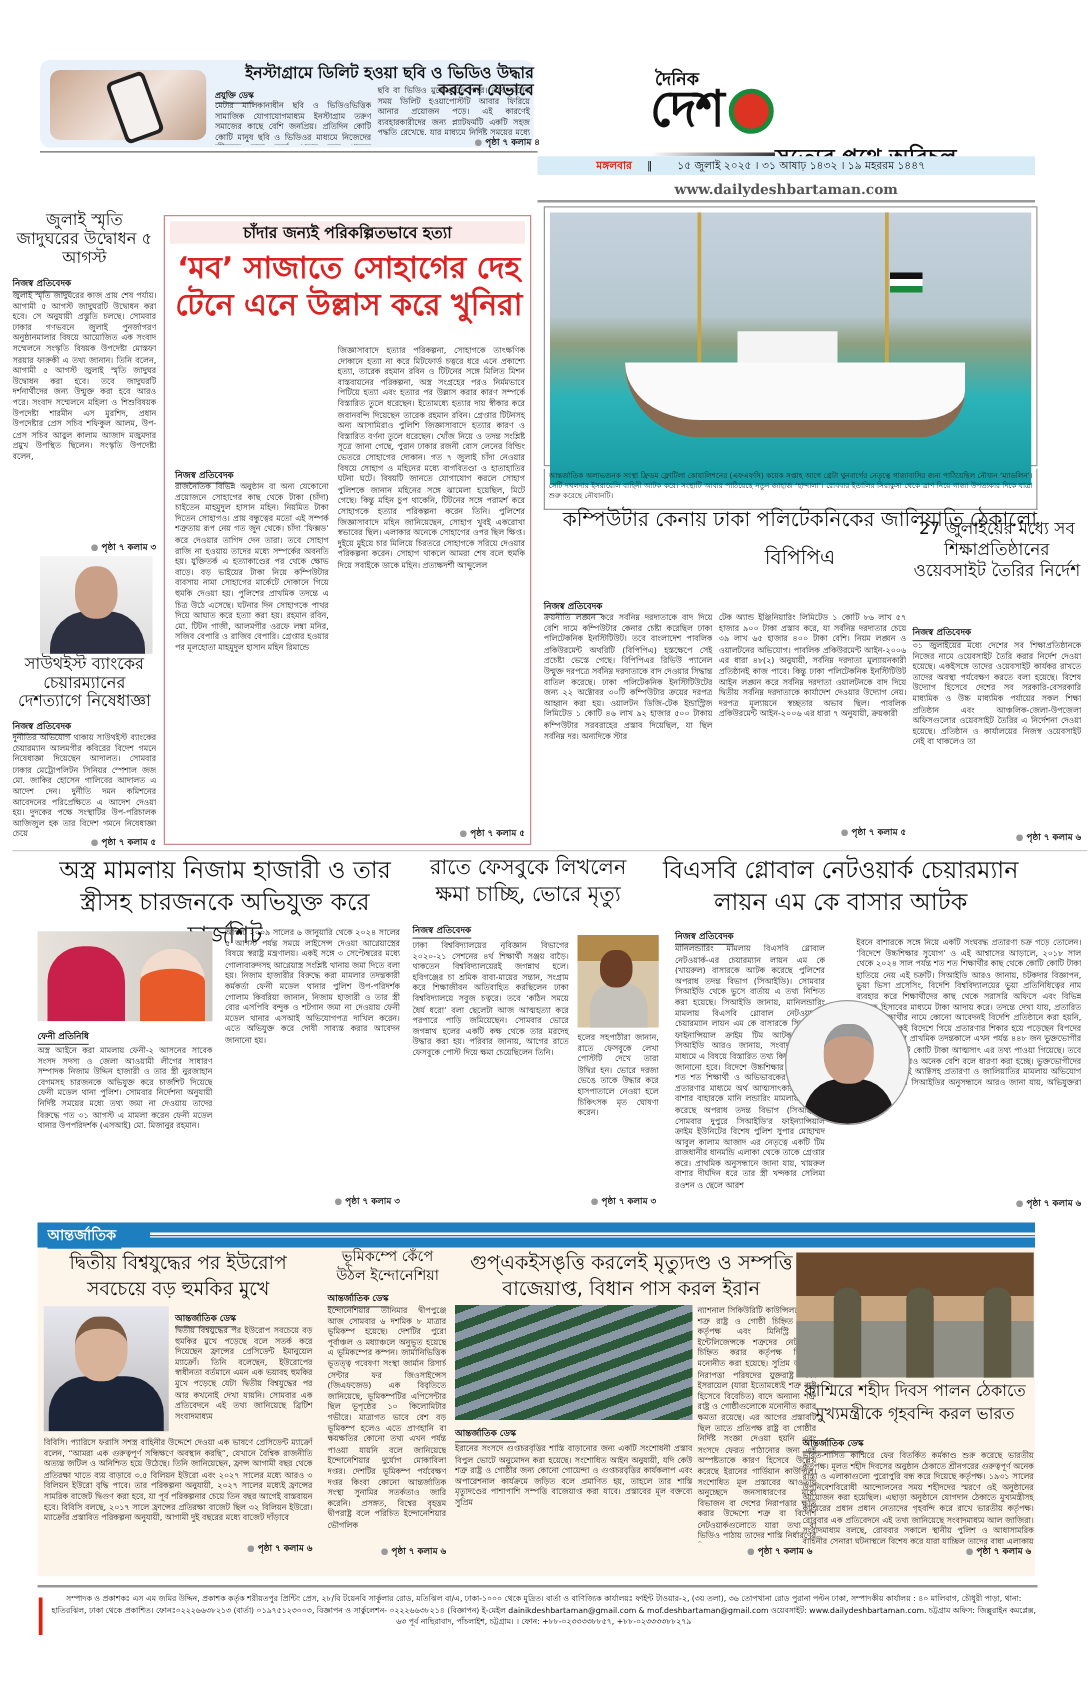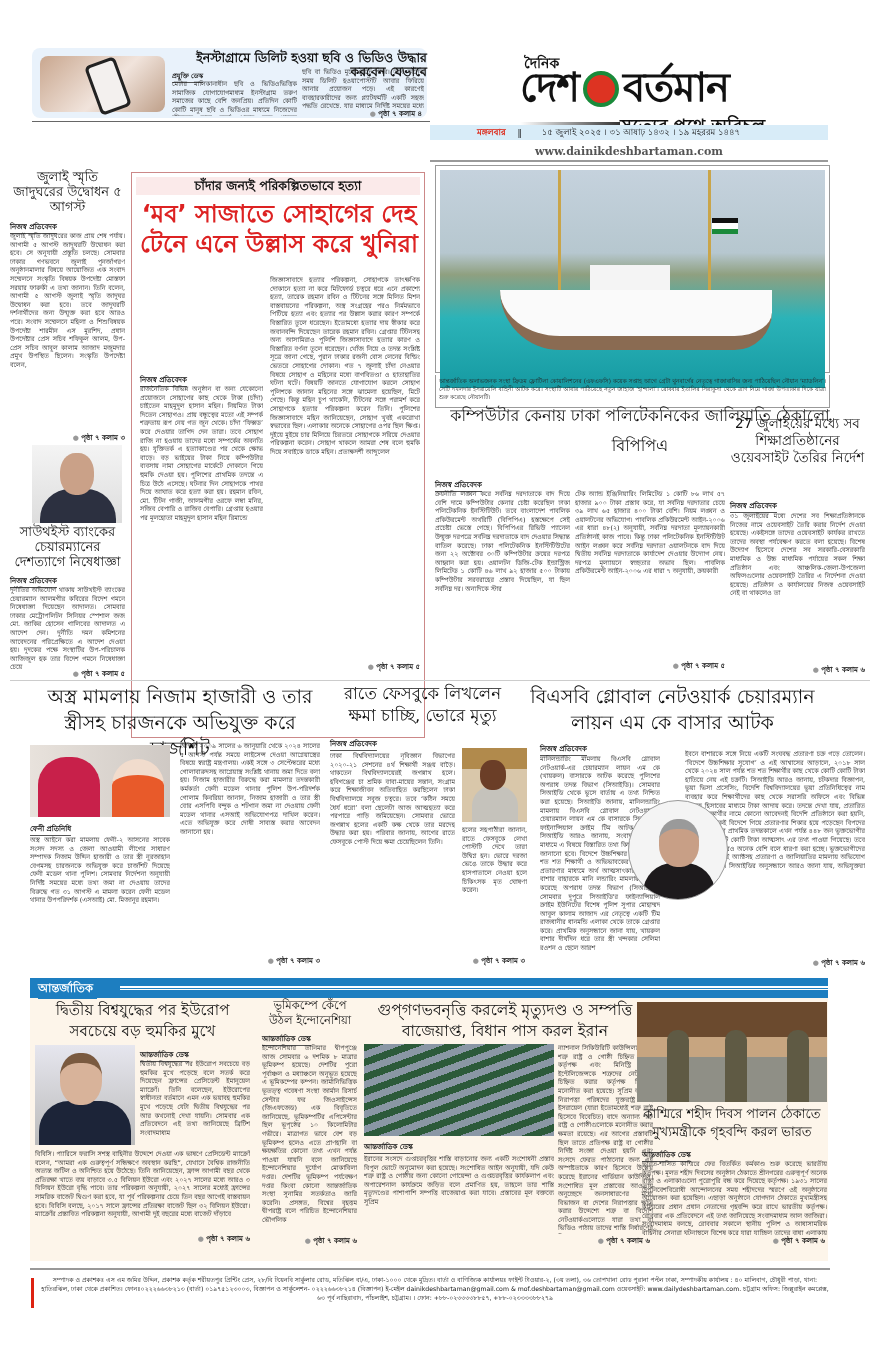--- a/index.html
+++ b/index.html
@@ -13,21 +13,21 @@
 .img{background:#9aa;overflow:hidden}
 
 #promo{left:32px;top:48px;width:395px;height:70px;background:#e9f2fb;border-radius:8px}
 #promo-img{left:8px;top:8px;width:125px;height:56px;border-radius:8px;background:linear-gradient(135deg,#c9a78f,#f1e4dc 55%,#bfa08a)}
 #promo-phone{left:52px;top:4px;width:32px;height:52px;background:#222;border-radius:5px;transform:rotate(-20deg)}
 #promo-phone::after{content:"";position:absolute;left:3px;top:3px;right:3px;bottom:3px;background:#f3f0ee;border-radius:3px}
 #promo-title{left:140px;top:3px;width:255px;font-size:12.5px;font-weight:bold;text-align:right}
 #promo-by{left:140px;top:20px;font-size:6.5px;font-weight:bold}
 #promo-c1{left:140px;top:32px;width:125px;height:36px}
 #promo-c2{left:270px;top:20px;width:122px;height:40px}
-#promo-jump{left:290px;top:60px;width:100px}
+#promo-jump{left:300px;top:60px;width:100px}
 
 #mh-dainik{left:524px;top:52px;font-size:14px;font-weight:bold}
 #mh-logo{left:520px;top:62px;width:300px;height:54px;font-size:40px;font-weight:900;letter-spacing:-1px;display:flex;align-items:center;font-family:"DejaVu Sans",sans-serif}
 #mh-emblem{width:36px;height:36px;border-radius:50%;border:4px solid #1a8a3a;background:#d32;margin:0 4px;display:inline-block}
 #mh-tag{left:620px;top:112px;font-size:18px;font-weight:bold}
 #mh-rule{left:520px;top:122px;width:100px;height:3px;background:linear-gradient(90deg,#fff,#333)}
 #mh-date{left:430px;top:125px;width:398px;height:15px;background:#d8ecf8;font-size:8.5px;display:flex;align-items:center;font-family:"DejaVu Sans",sans-serif}
 #mh-day{color:#d21;font-weight:bold;margin-left:47px;margin-right:12px}
 #mh-sep{margin-right:20px}
 #mh-web{left:430px;top:145px;width:398px;text-align:center;font-size:11px;font-weight:bold;color:#555}
@@ -39,21 +39,21 @@
 #julai-body{left:10px;top:232px;width:115px;height:200px}
 #julai-jump{left:10px;top:432px;width:115px}
 #sw-img{left:32px;top:445px;width:90px;height:78px;background:linear-gradient(#f4f4f4,#ddd)}
 #sw-face{left:28px;top:8px;width:34px;height:42px;border-radius:45%;background:#caa188}
 #sw-suit{left:8px;top:44px;width:76px;height:36px;border-radius:30px 30px 0 0;background:#2c3040}
 #sw-h{left:10px;top:525px;width:115px;font-size:13px}
 #sw-by{left:10px;top:572px}
 #sw-body{left:10px;top:586px;width:115px;height:100px}
 #sw-jump{left:10px;top:668px;width:115px}
 
-#lead{left:131px;top:172px;width:294px;height:566px;border:1px solid #c88}
+#lead{left:131px;top:172px;width:294px;height:504px;border:1px solid #c88}
 #lead-kicker{left:4px;top:4px;width:284px;height:18px;background:#fbeaea;font-size:12.5px;font-weight:bold;text-align:center;line-height:18px}
 #lead-title{left:0;top:26px;width:294px;font-size:24px;color:#d22;font-weight:bold;line-height:30px}
 #lead-quote{left:8px;top:103px;width:123px;height:88px;background:#eef5ea;border:2px solid #888;font-size:8.3px;line-height:11px;padding:2px}
 #lead-by{left:8px;top:198px}
 #lead-c1{left:8px;top:212px;width:123px;height:274px}
 #lead-c2{left:138px;top:103px;width:150px;height:385px}
 #lead-jump{left:138px;top:488px;width:150px}
 
 #ship-box{left:435px;top:165px;width:395px;height:208px;border:1px solid #999}
 #ship-img{left:4px;top:4px;width:385px;height:218px;background:linear-gradient(#c5d2dd 0%,#b6c7cf 38%,#8fa080 48%,#2bb3b8 68%,#169aa2 100%)}
@@ -147,30 +147,29 @@
   <div id="promo-c1" class="abs body-text">মেটার মালিকানাধীন ছবি ও ভিডিওভিত্তিক সামাজিক যোগাযোগমাধ্যম ইনস্টাগ্রাম তরুণ সমাজের কাছে বেশি জনপ্রিয়। প্রতিদিন কোটি কোটি মানুষ ছবি ও ভিডিওর মাধ্যমে নিজেদের জীবনের নানা মুহূর্ত শেয়ার করে থাকেন ইনস্টাগ্রামে। তবে কখনো ভুল করে অথবা ইচ্ছাকৃতভাবে ইনস্টাগ্রামে পোস্ট করা কোনো</div>
   <div id="promo-c2" class="abs body-text">ছবি বা ভিডিও মুছে যেতে পারে। তবে অনেক সময় ডিলিট হওয়াপোস্টটি আবার ফিরিয়ে আনার প্রয়োজন পড়ে। এই কারণেই ব্যবহারকারীদের জন্য প্ল্যাটফর্মটি একটি সহজ পদ্ধতি রেখেছে, যার মাধ্যমে নির্দিষ্ট সময়ের মধ্যে ছবি ও ভিডিও ফেরত পাওয়া সম্ভব। ডিলিট করা ছবি, ভিডিও বা রিল সঙ্গে সঙ্গে ইনস্টাগ্রাম থেকে সরিয়ে দেওয়া হয় না।</div>
   <div id="promo-jump" class="abs jump">পৃষ্ঠা ৭ কলাম ৪</div>
 </div>
 <div id="top-line" class="abs"></div>
 
 <div id="mh-dainik" class="abs">দৈনিক</div>
 <div id="mh-logo" class="abs">
   <span>দেশ</span>
   <span id="mh-emblem"></span>
-  <span>বর্তমান</span>
 </div>
 <div id="mh-rule" class="abs"></div>
 <div id="mh-tag" class="abs">সত্যের পথে অবিচল</div>
 <div id="mh-date" class="abs">
   <span id="mh-day">মঙ্গলবার</span>
   <span id="mh-sep">‖</span>
   <span>১৫ জুলাই ২০২৫ । ৩১ আষাঢ় ১৪৩২ । ১৯ মহররম ১৪৪৭</span>
 </div>
-<div id="mh-web" class="abs">www.dainikdeshbartaman.com</div>
+<div id="mh-web" class="abs">www.dailydeshbartaman.com</div>
 <div id="mh-line" class="abs"></div>
 
 <div id="julai-h" class="abs hd">জুলাই স্মৃতি জাদুঘরের উদ্বোধন ৫ আগস্ট</div>
 <div id="julai-by" class="abs byline">নিজস্ব প্রতিবেদক</div>
 <div id="julai-body" class="abs body-text">জুলাই স্মৃতি জাদুঘরের কাজ প্রায় শেষ পর্যায়। আগামী ৫ আগস্ট জাদুঘরটি উদ্বোধন করা হবে। সে অনুযায়ী প্রস্তুতি চলছে। সোমবার ঢাকার গণভবনে জুলাই পুনর্জাগরণ অনুষ্ঠানমালার বিষয়ে আয়োজিত এক সংবাদ সম্মেলনে সংস্কৃতি বিষয়ক উপদেষ্টা মোস্তফা সরয়ার ফারুকী এ তথ্য জানান। তিনি বলেন, আগামী ৫ আগস্ট জুলাই স্মৃতি জাদুঘর উদ্বোধন করা হবে। তবে জাদুঘরটি দর্শনার্থীদের জন্য উন্মুক্ত করা হবে আরও পরে। সংবাদ সম্মেলনে মহিলা ও শিশুবিষয়ক উপদেষ্টা শারমীন এস মুরশিদ, প্রধান উপদেষ্টার প্রেস সচিব শফিকুল আলম, উপ-প্রেস সচিব আবুল কালাম আজাদ মজুমদার প্রমুখ উপস্থিত ছিলেন। সংস্কৃতি উপদেষ্টা বলেন,</div>
 <div id="julai-jump" class="abs jump">পৃষ্ঠা ৭ কলাম ৩</div>
 
 <div id="sw-img" class="abs img">
   <div id="sw-suit" class="abs"></div>
   <div id="sw-face" class="abs"></div>
@@ -257,21 +256,21 @@
   <div id="eu-by" class="abs byline">আন্তর্জাতিক ডেস্ক</div>
   <div id="eu-c1" class="abs body-text">দ্বিতীয় বিশ্বযুদ্ধের পর ইউরোপ সবচেয়ে বড় হুমকির মুখে পড়েছে বলে সতর্ক করে দিয়েছেন ফ্রান্সের প্রেসিডেন্ট ইমানুয়েল ম্যাক্রোঁ। তিনি বলেছেন, ইউরোপের স্বাধীনতা বর্তমানে এমন এক ভয়াবহ হুমকির মুখে পড়েছে যেটা দ্বিতীয় বিশ্বযুদ্ধের পর আর কখনোই দেখা যায়নি। সোমবার এক প্রতিবেদনে এই তথ্য জানিয়েছে ব্রিটিশ সংবাদমাধ্যম</div>
   <div id="eu-c2" class="abs body-text">বিবিসি। প্যারিসে ফরাসি সশস্ত্র বাহিনীর উদ্দেশে দেওয়া এক ভাষণে প্রেসিডেন্ট ম্যাক্রোঁ বলেন, “আমরা এক গুরুত্বপূর্ণ সন্ধিক্ষণে অবস্থান করছি”, যেখানে বৈশ্বিক রাজনীতি অত্যন্ত জটিল ও অনিশ্চিত হয়ে উঠেছে। তিনি জানিয়েছেন, ফ্রান্স আগামী বছর থেকে প্রতিরক্ষা খাতে ব্যয় বাড়াবে ৩.৫ বিলিয়ন ইউরো এবং ২০২৭ সালের মধ্যে আরও ৩ বিলিয়ন ইউরো বৃদ্ধি পাবে। তার পরিকল্পনা অনুযায়ী, ২০২৭ সালের মধ্যেই ফ্রান্সের সামরিক বাজেট দ্বিগুণ করা হবে, যা পূর্ব পরিকল্পনার চেয়ে তিন বছর আগেই বাস্তবায়ন হবে। বিবিসি বলছে, ২০১৭ সালে ফ্রান্সের প্রতিরক্ষা বাজেট ছিল ৩২ বিলিয়ন ইউরো। ম্যাক্রোঁর প্রস্তাবিত পরিকল্পনা অনুযায়ী, আগামী দুই বছরের মধ্যে বাজেট দাঁড়াবে</div>
   <div id="eu-jump" class="abs jump">পৃষ্ঠা ৭ কলাম ৬</div>
 
   <div id="id-h" class="abs hd">ভূমিকম্পে কেঁপে উঠল ইন্দোনেশিয়া</div>
   <div id="id-by" class="abs byline">আন্তর্জাতিক ডেস্ক</div>
   <div id="id-body" class="abs body-text">ইন্দোনেশিয়ার তানিমার দ্বীপপুঞ্জে আজ সোমবার ৬ দশমিক ৮ মাত্রার ভূমিকম্প হয়েছে। দেশটির পুরো পূর্বাঞ্চল ও মধ্যাঞ্চলে অনুভূত হয়েছে এ ভূমিকম্পের কম্পন। জার্মানিভিত্তিক ভূতত্ত্ব গবেষণা সংস্থা জার্মান রিসার্চ সেন্টার ফর জিওসাইন্সেস (জিএফজেড) এক বিবৃতিতে জানিয়েছে, ভূমিকম্পটির এপিসেন্টার ছিল ভূপৃষ্ঠের ১০ কিলোমিটার গভীরে। মাত্রাগত ভাবে বেশ বড় ভূমিকম্প হলেও এতে প্রাণহানি বা ক্ষয়ক্ষতির কোনো তথ্য এখন পর্যন্ত পাওয়া যায়নি বলে জানিয়েছে ইন্দোনেশিয়ার দুর্যোগ মোকাবিলা দপ্তর। দেশটির ভূমিকম্প পর্যবেক্ষণ দপ্তর কিংবা কোনো আন্তর্জাতিক সংস্থা সুনামির সতর্কতাও জারি করেনি। প্রসঙ্গত, বিশ্বের বৃহত্তম দ্বীপরাষ্ট্র বলে পরিচিত ইন্দোনেশিয়ার ভৌগলিক</div>
   <div id="id-jump" class="abs jump">পৃষ্ঠা ৭ কলাম ৬</div>
 
-  <div id="ir-h" class="abs hd">গুপ্গণভবনৃত্তি করলেই মৃত্যুদণ্ড ও সম্পত্তি বাজেয়াপ্ত, বিধান পাস করল ইরান</div>
+  <div id="ir-h" class="abs hd">গুপ্একইসঙৃত্তি করলেই মৃত্যুদণ্ড ও সম্পত্তি বাজেয়াপ্ত, বিধান পাস করল ইরান</div>
   <div id="ir-img" class="abs"></div>
   <div id="ir-by" class="abs byline">আন্তর্জাতিক ডেস্ক</div>
   <div id="ir-c1" class="abs body-text">ইরানের সংসদে গুপ্তচরবৃত্তির শাস্তি বাড়ানোর জন্য একটি সংশোধনী প্রস্তাব বিপুল ভোটে অনুমোদন করা হয়েছে। সংশোধিত আইন অনুযায়ী, যদি কেউ শত্রু রাষ্ট্র ও গোষ্ঠীর জন্য কোনো গোয়েন্দা ও গুপ্তচরবৃত্তির কার্যকলাপ এবং অপারেশনাল কার্যক্রমে জড়িত বলে প্রমাণিত হয়, তাহলে তার শাস্তি মৃত্যুদণ্ডের পাশাপাশি সম্পত্তি বাজেয়াপ্ত করা যাবে। প্রস্তাবের মূল বক্তব্যে সুপ্রিম</div>
   <div id="ir-c2" class="abs body-text">ন্যাশনাল সিকিউরিটি কাউন্সিলকে এই শত্রু রাষ্ট্র ও গোষ্ঠী চিহ্নিত করার কর্তৃপক্ষ এবং মিনিস্ট্রি অব ইন্টেলিজেন্সকে শত্রুদের নেটওয়ার্ক চিহ্নিত করার কর্তৃপক্ষ হিসেবে মনোনীত করা হয়েছে। সুপ্রিম জাতীয় নিরাপত্তা পরিষদের যুক্তরাষ্ট্র এবং ইসরায়েল (যারা ইতোমধ্যেই শত্রু রাষ্ট্র হিসেবে বিবেচিত) বাদে অন্যান্য শত্রু রাষ্ট্র ও গোষ্ঠীগুলোকে মনোনীত করার ক্ষমতা রয়েছে। এর আগের প্রস্তাবটি ছিল তাতে প্রতিপক্ষ রাষ্ট্র বা গোষ্ঠীর নির্দিষ্ট সংজ্ঞা দেওয়া হয়নি এবং সংসদে ফেরত পাঠানোর জন্য এই অস্পষ্টতাকে কারণ হিসেবে উল্লেখ করেছে ইরানের গার্ডিয়ান কাউন্সিল। সংশোধিত মূল প্রস্তাবের আওতায় অনুচ্ছেদে জনসাধারণের মধ্যে বিভাজন বা দেশের নিরাপত্তার ক্ষতি করার উদ্দেশ্যে শত্রু বা বিদেশি নেটওয়ার্কগুলোতে যারা তথ্য বা ভিডিও পাঠায় তাদের শাস্তি নির্ধারণের বিষয়ে আলোচনা করা হয়েছে। প্রস্তাব অনুযায়ী, এই কর্মকাণ্ডগুলো এখন থেকে অপরাধ হিসেবে গণ্য করা হবে।</div>
   <div id="ir-jump" class="abs jump">পৃষ্ঠা ৭ কলাম ৬</div>
 
   <div id="ks-img" class="abs">
     <div id="ks-g1"></div>
     <div id="ks-g2"></div>
     <div id="ks-g3"></div>

